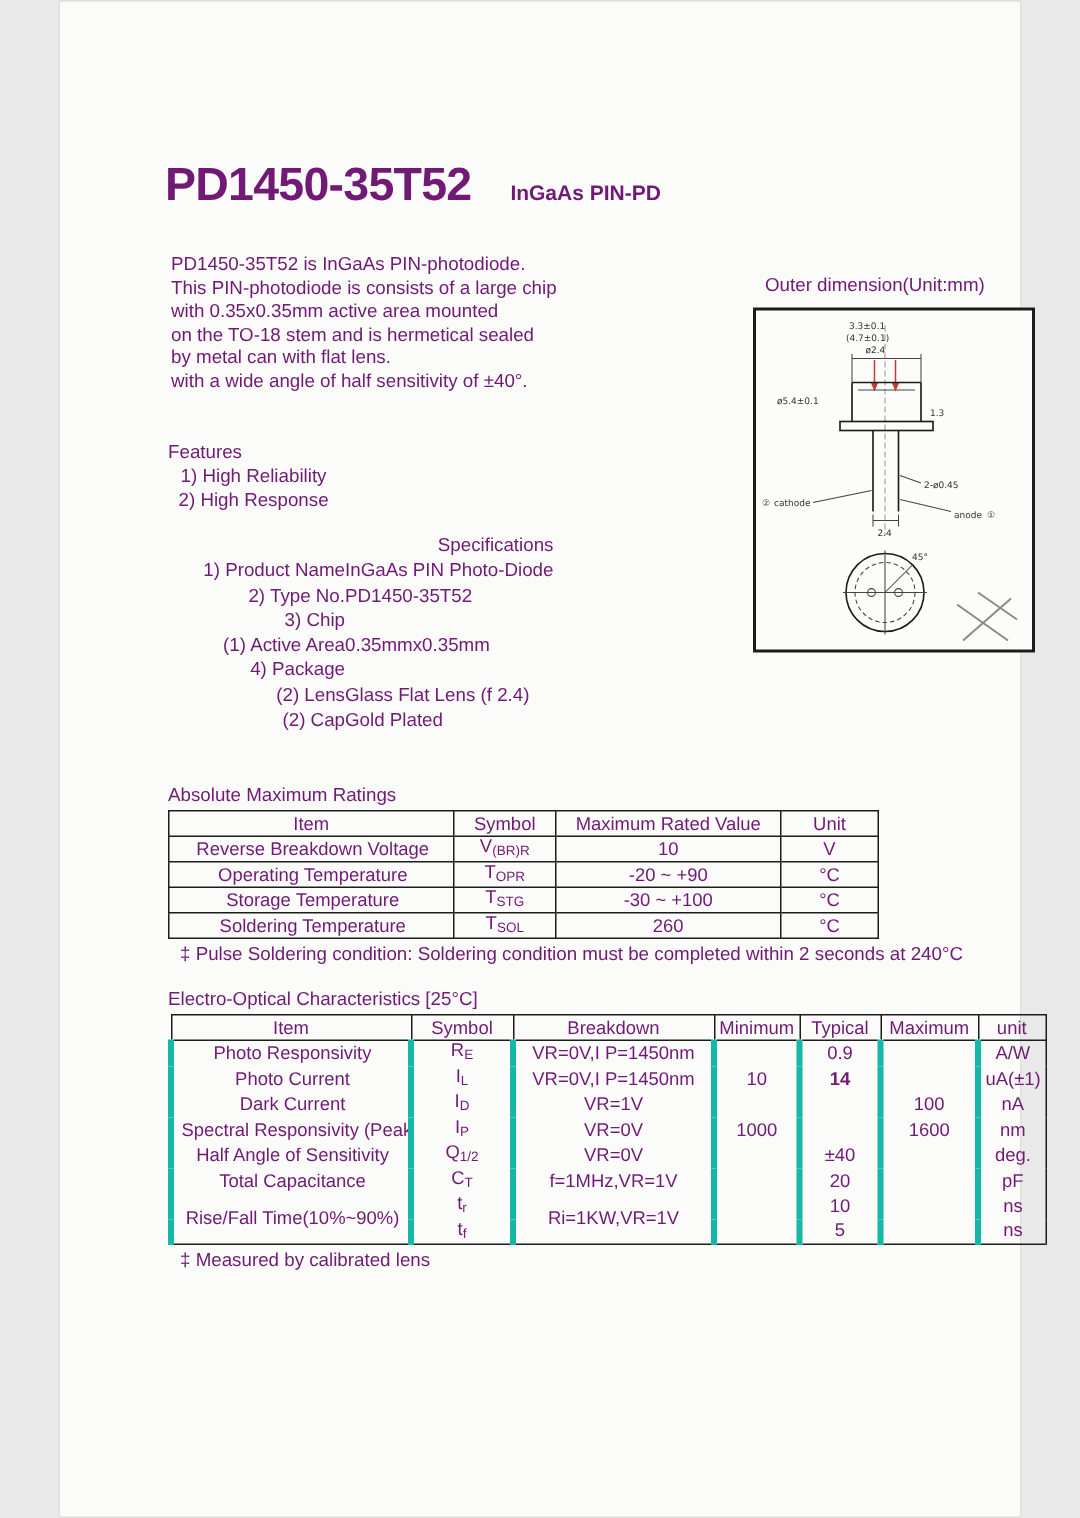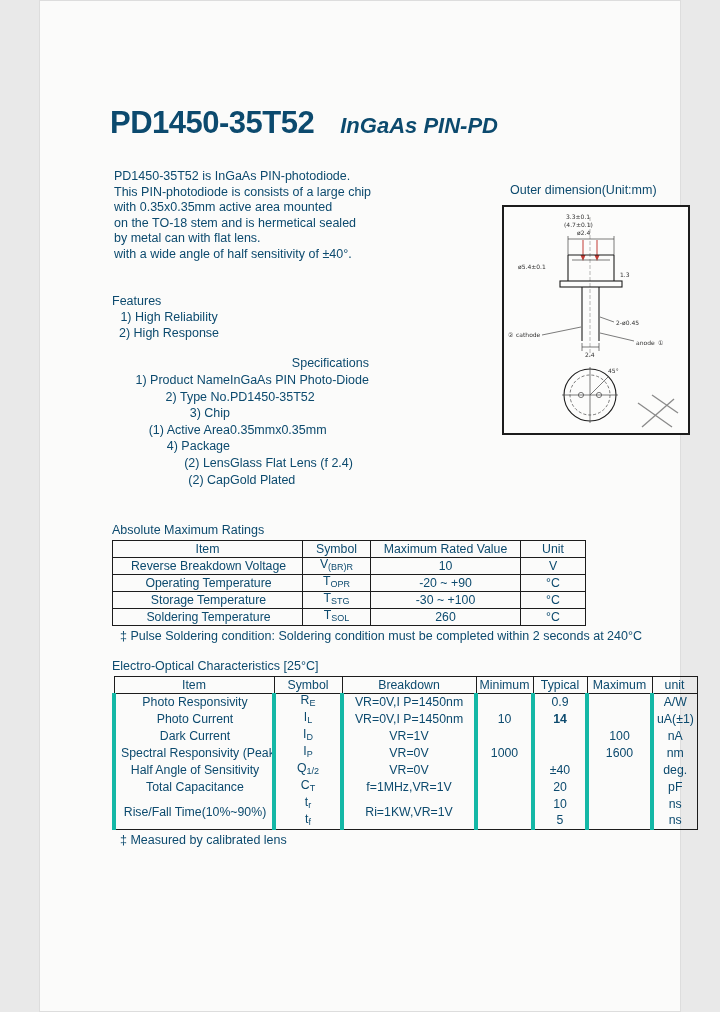--- a/index.html
+++ b/index.html
@@ -1,24 +1,24 @@
 <!DOCTYPE html>
 <html><head>
 <meta charset="utf-8">
 <style>
   * { margin:0; padding:0; box-sizing:border-box; }
   html,body { background:#e9e9e9; }
   .page {
     position:relative; width:642px; height:1012px; margin:0 auto;
     background:#fbfbfa; border:1px solid #ddd;
-    font-family:"Liberation Sans","DejaVu Sans",sans-serif; color:#0c4a6e;
+    font-family:"Liberation Sans","DejaVu Sans",sans-serif; color:#701a75;
   }
   .title-row { position:absolute; left:70px; top:104px; display:flex; align-items:baseline; gap:26px; }
   .title-row h1 { font-size:31px; font-weight:700; letter-spacing:-0.5px; }
-  .subtitle { font-size:22px; font-weight:700;font-style:italic; }
+  .subtitle { font-size:14px; font-weight:700; }
 
   .desc { position:absolute; left:74px; top:168px; width:410px; font-size:12.5px; line-height:15.6px; }
 
   .outer-caption { position:absolute; left:470px; top:182px; font-size:12.5px; }
   .drawing-box { position:absolute; left:462px; top:204px; width:188px; height:230px; border:2px solid #1c1c1c; background:#fcfcfb; }
   .drawing-box svg { display:block; width:100%; height:100%; }
 
   .features { position:absolute; left:72px; top:292px; font-size:12.5px; line-height:16px; }
   .features .item { padding-left:7px; }
 

